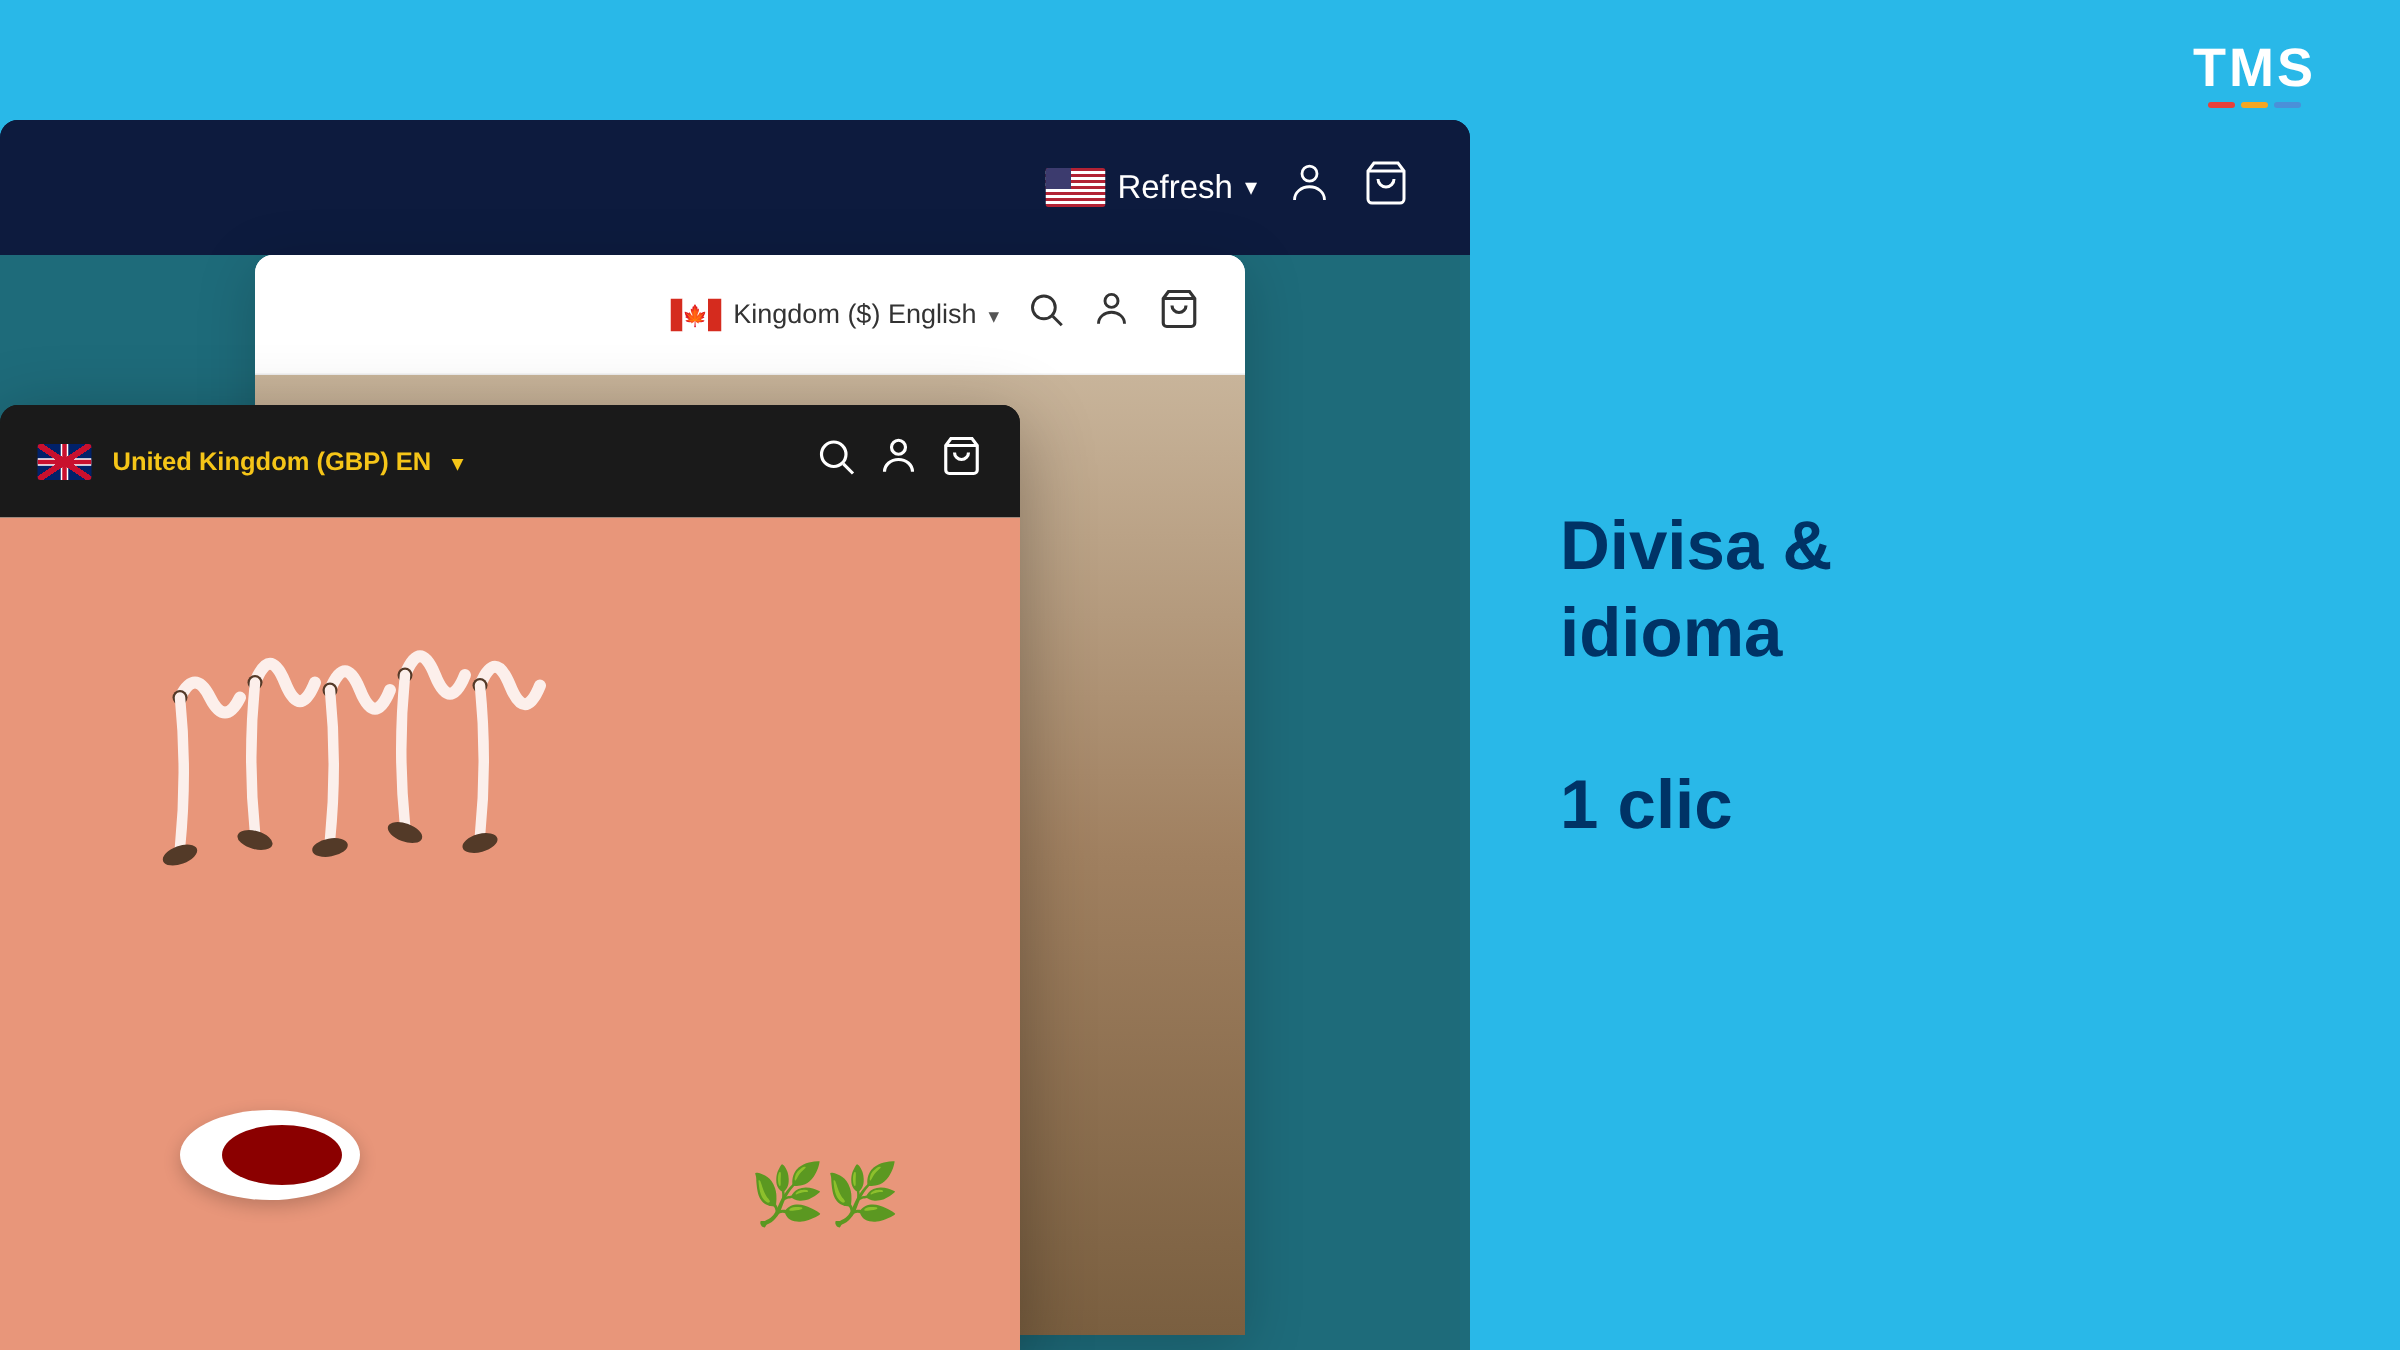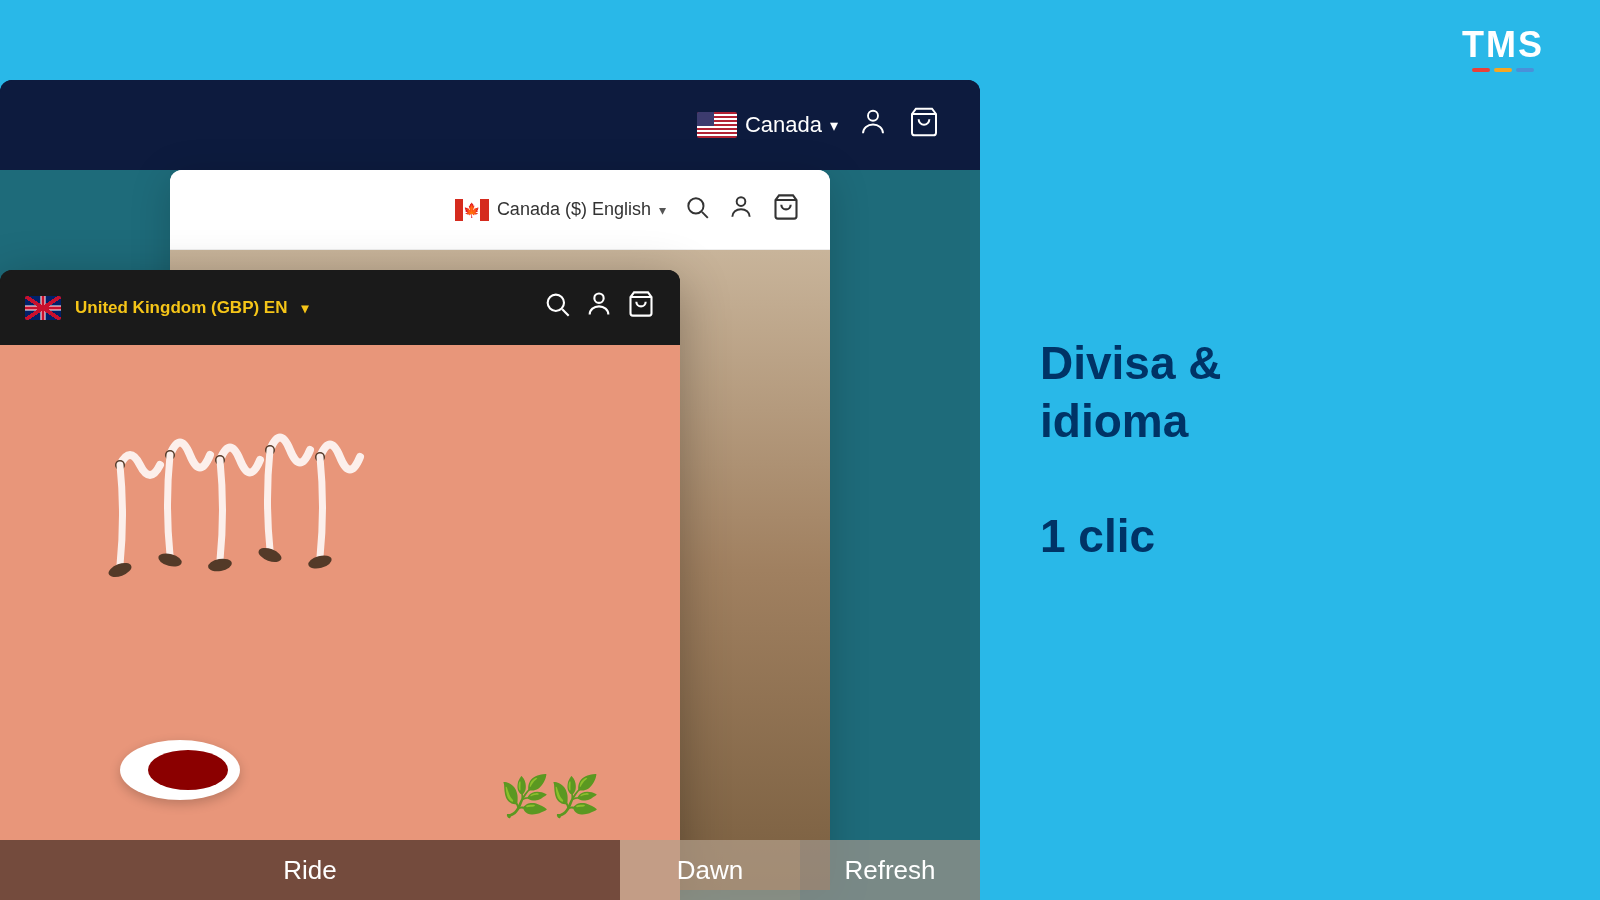--- a/index.html
+++ b/index.html
@@ -411,21 +411,21 @@
 
 <div class="left-area">
 
   <div class="browser-1">
     <div class="browser-1-header">
       <div class="lang-selector-1">
         <div class="flag-us">
           <div class="flag-us-stripes"></div>
           <div class="flag-us-canton"></div>
         </div>
-        <span>Canada</span>
+        <span>Refresh</span>
         <span class="icon-chevron">▾</span>
       </div>
       <span class="icon-user">
         <svg width="30" height="30" viewBox="0 0 24 24" fill="none" stroke="white" stroke-width="1.5">
           <circle cx="12" cy="7" r="4"></circle>
           <path d="M4 21c0-4 3.6-7 8-7s8 3 8 7"></path>
         </svg>
       </span>
       <span class="icon-bag">
         <svg width="32" height="32" viewBox="0 0 24 24" fill="none" stroke="white" stroke-width="1.5">
@@ -444,21 +444,21 @@
       <div class="lang-selector-2">
         <div class="flag-ca">
           <div class="flag-ca-inner">
             <div class="flag-ca-red-left"></div>
             <div class="flag-ca-white">
               <span class="flag-ca-maple">🍁</span>
             </div>
             <div class="flag-ca-red-right"></div>
           </div>
         </div>
-        <span>Canada ($) English</span>
+        <span>Kingdom ($) English</span>
         <span class="chevron-down-2">▾</span>
       </div>
       <span class="icon-search-2">
         <svg width="26" height="26" viewBox="0 0 24 24" fill="none" stroke="#333" stroke-width="1.8">
           <circle cx="11" cy="11" r="7"></circle>
           <line x1="16.5" y1="16.5" x2="22" y2="22"></line>
         </svg>
       </span>
       <span class="icon-user-2">
         <svg width="26" height="26" viewBox="0 0 24 24" fill="none" stroke="#333" stroke-width="1.8">
@@ -546,31 +546,20 @@
         </svg>
 
         <div class="plate"></div>
         <div class="sauce"></div>
 
         <div class="herbs">🌿🌿</div>
       </div>
     </div>
   </div>
 
-  <div class="theme-labels">
-    <div class="theme-label theme-label-ride">
-      <span>Ride</span>
-    </div>
-    <div class="theme-label theme-label-dawn">
-      <span>Dawn</span>
-    </div>
-    <div class="theme-label theme-label-refresh">
-      <span>Refresh</span>
-    </div>
-  </div>
 
 </div>
 
 <div class="right-panel">
   <div class="right-text">
     <span class="highlight">Divisa &amp;<br>idioma</span><br>
     <br>
     <span class="highlight">1 clic</span>
   </div>
 </div>

